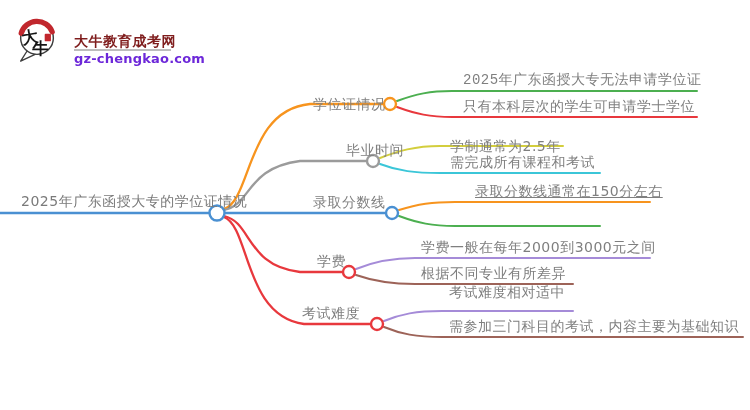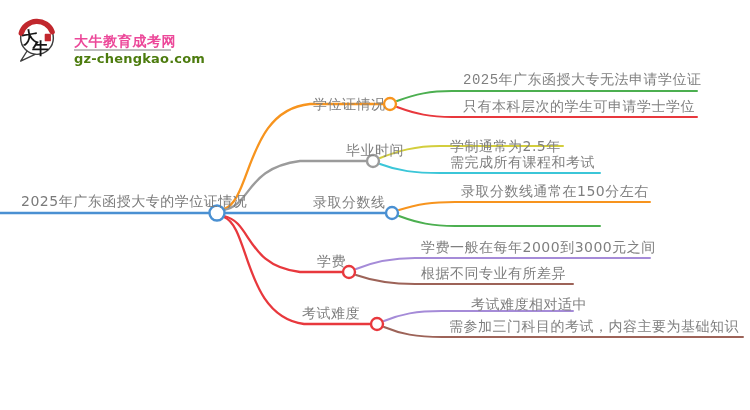--- a/index.html
+++ b/index.html
@@ -7,24 +7,24 @@
        font-family:"DejaVu Sans","Liberation Sans",sans-serif;}
   .stage{position:relative;width:750px;height:410px;background:#fff;}
   svg.map{position:absolute;left:0;top:0;}
   .lbl{position:absolute;white-space:nowrap;font-size:14px;line-height:1.25;
        color:#7f7f7f;letter-spacing:0.5px;}
   .root-lbl{font-size:14px;color:#7a7a7a;}
   
   .logo{position:absolute;left:12px;top:12px;width:230px;height:56px;cursor:pointer;}
   .logo-icon{position:absolute;left:0;top:1px;width:50px;height:50px;}
   .logo-title{position:absolute;left:62px;top:21px;font-size:14px;font-weight:bold;
-              color:#ec4899;letter-spacing:0.6px;white-space:nowrap;}
+              color:#7f1d1d;letter-spacing:0.6px;white-space:nowrap;}
   .logo-divider{position:absolute;left:62px;top:37px;width:97px;height:1.5px;background:#bdbdbd;}
   .logo-sub{position:absolute;left:62px;top:39px;font-size:13px;font-weight:bold;
-            color:#4d7c0f;letter-spacing:0.2px;white-space:nowrap;}
+            color:#6d28d9;letter-spacing:0.2px;white-space:nowrap;}
 </style>
 </head>
 <body>
 
 <div class="stage">
 
   <div class="logo">
     <svg class="logo-icon" viewBox="0 0 52 52">
       <path d="M 16 39 L 9 50 L 24 43 Z" fill="#ffffff" stroke="#3d3d3d" stroke-width="1.4" stroke-linejoin="round"></path>
       <circle cx="26" cy="26" r="17" fill="#ffffff" stroke="#3d3d3d" stroke-width="1.5"></circle>
@@ -78,22 +78,22 @@
 
   <div class="lbl" style="left:313px;top:96px;">学位证情况</div>
   <div class="lbl" style="left:463px;top:72px;font-family:Liberation Mono, monospace;">2025年广东函授大专无法申请学位证</div>
   <div class="lbl" style="left:463px;top:98px;">只有本科层次的学生可申请学士学位</div>
 
   <div class="lbl" style="left:314px;top:142px;margin-left:32px;">毕业时间</div>
   <div class="lbl" style="left:450px;top:127px;margin-top:11px;">学制通常为2.5年</div>
   <div class="lbl" style="left:450px;top:154px;text-align:center;">需完成所有课程和考试</div>
 
   <div class="lbl" style="left:313px;top:194px;">录取分数线</div>
-  <div class="lbl" style="left:461px;top:183px;">录取分数线通常在150分左右</div>
+  <div class="lbl" style="left:475px;top:183px;text-decoration:underline;">录取分数线通常在150分左右</div>
 
   <div class="lbl" style="left:317px;top:253px;text-align:center;">学费</div>
   <div class="lbl" style="left:421px;top:239px;">学费一般在每年2000到3000元之间</div>
   <div class="lbl" style="left:421px;top:265px;">根据不同专业有所差异</div>
 
   <div class="lbl" style="left:302px;top:305px;">考试难度</div>
-  <div class="lbl" style="left:449px;top:296px;margin-left:22px;">考试难度相对适中</div>
+  <div class="lbl" style="left:449px;top:284px;">考试难度相对适中</div>
   <div class="lbl" style="left:449px;top:318px;">需参加三门科目的考试，内容主要为基础知识</div>
 </div>
 
 </body></html>

